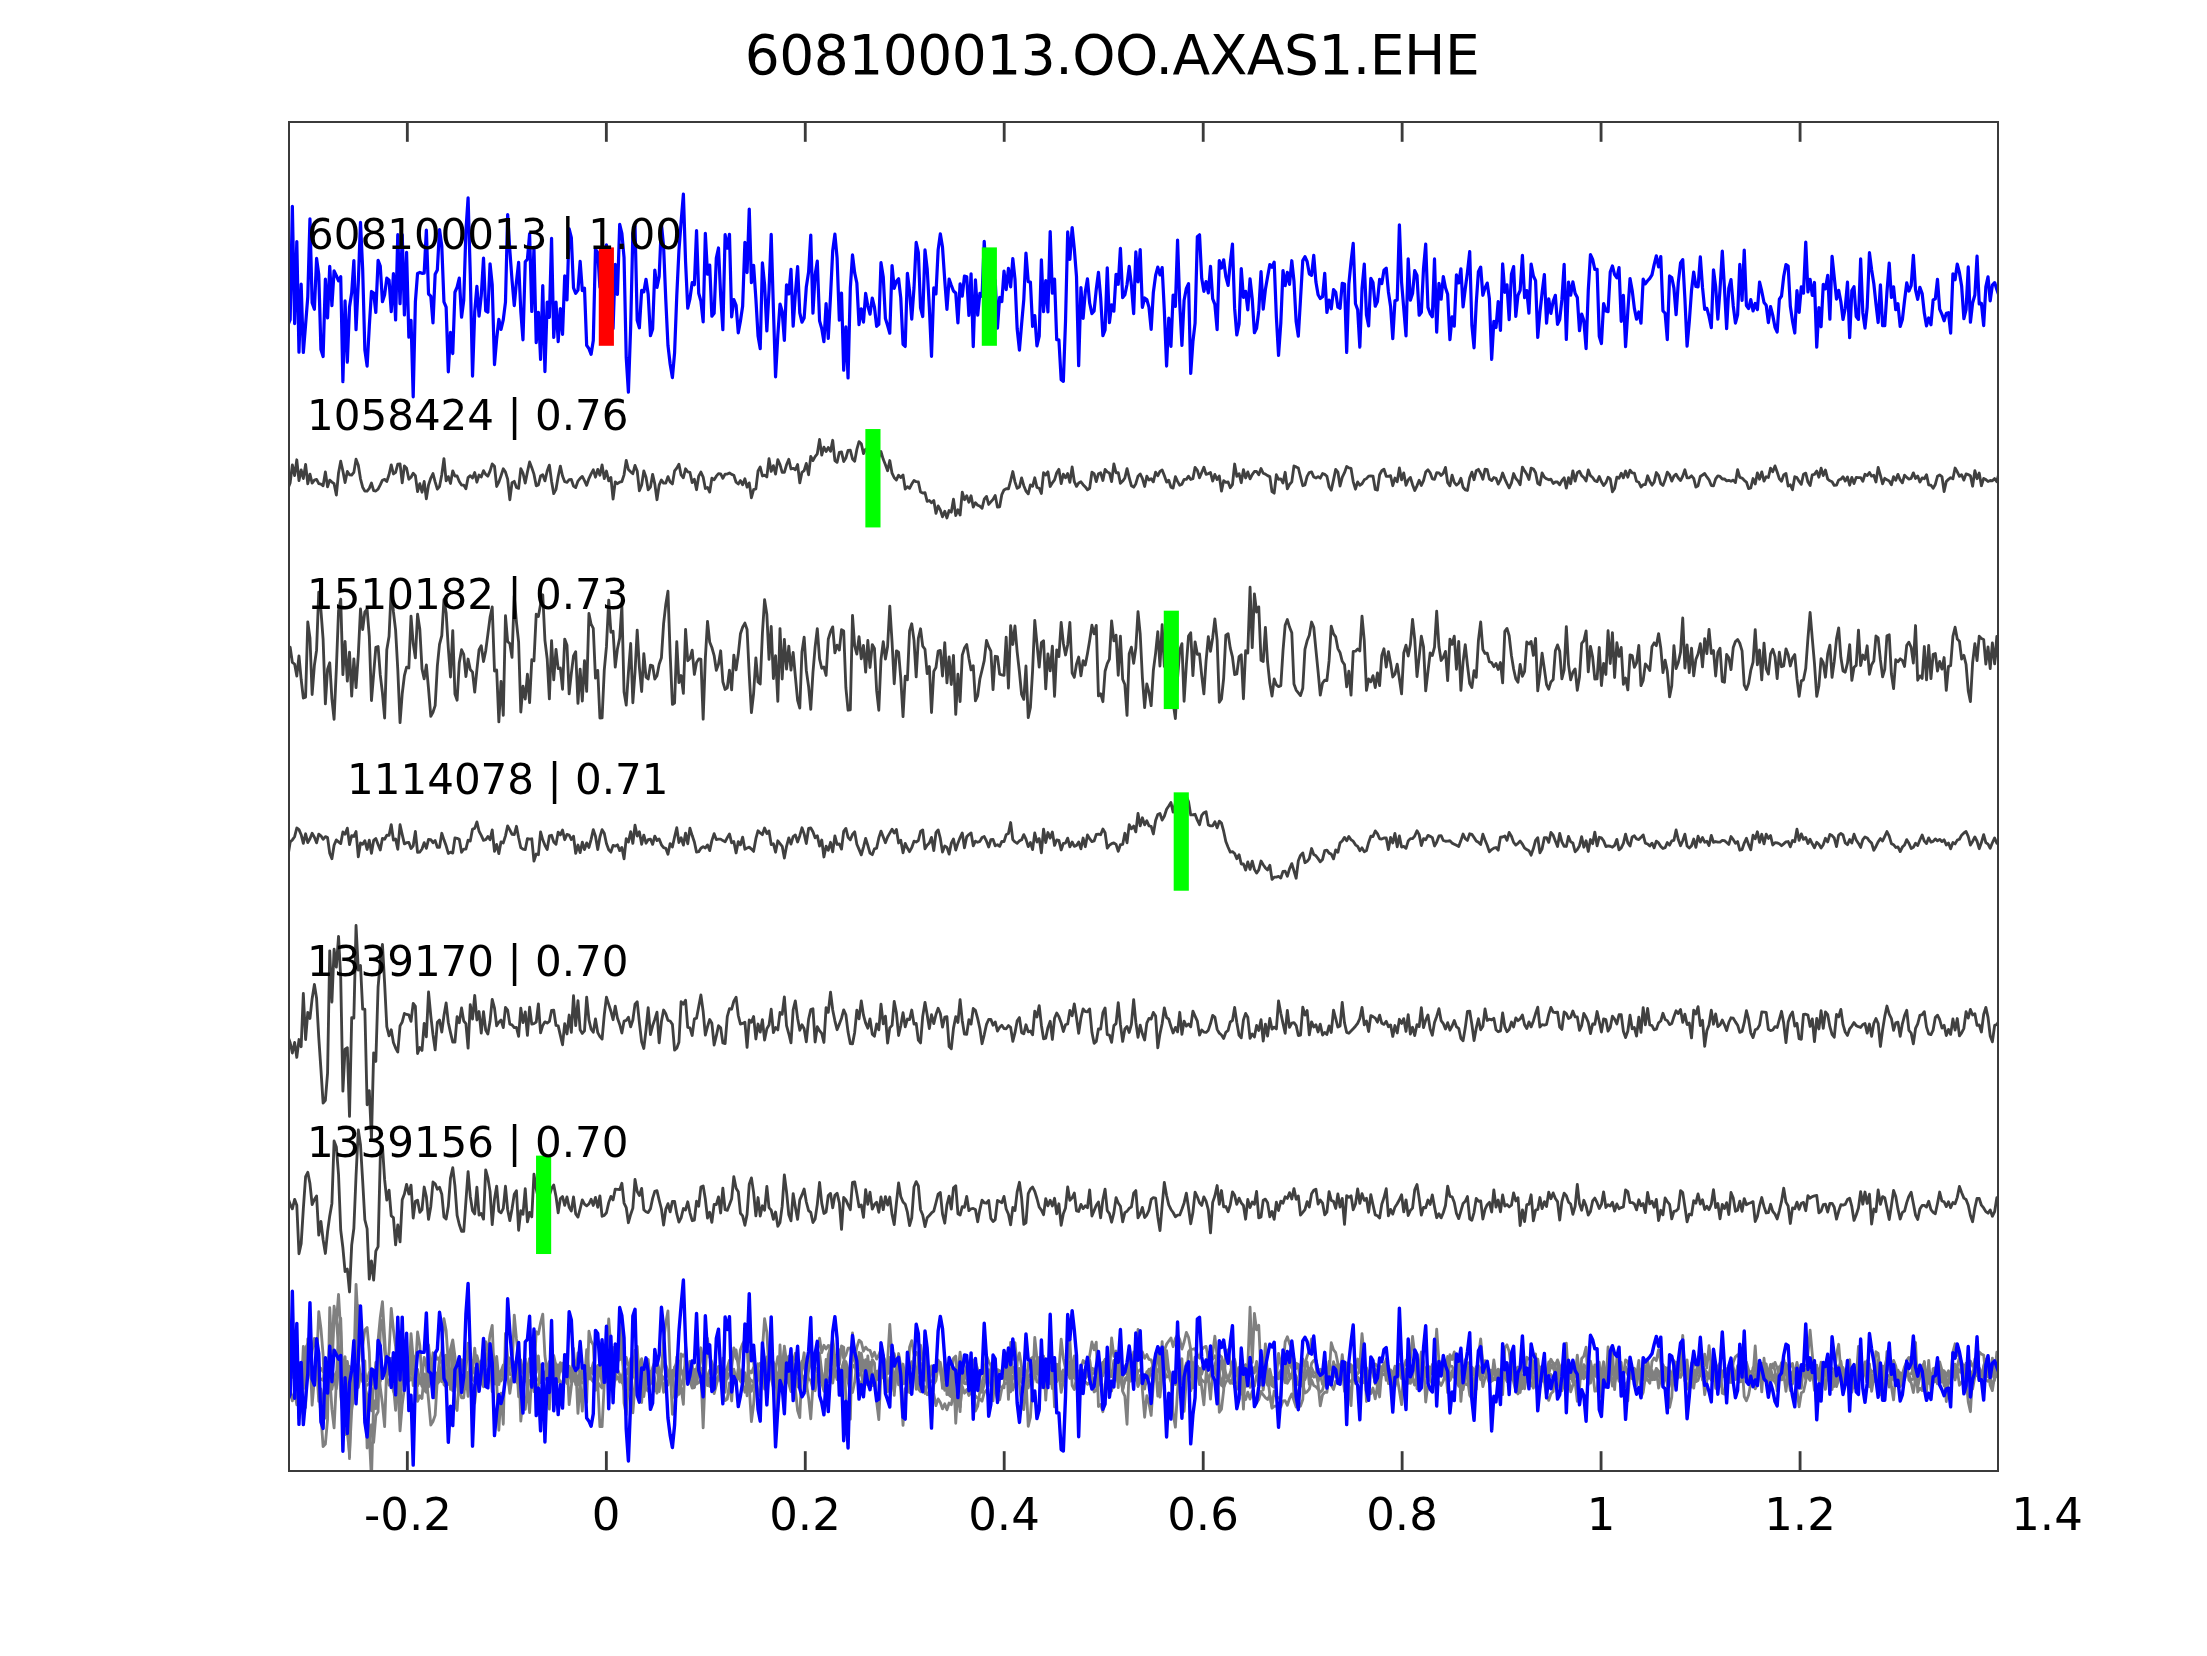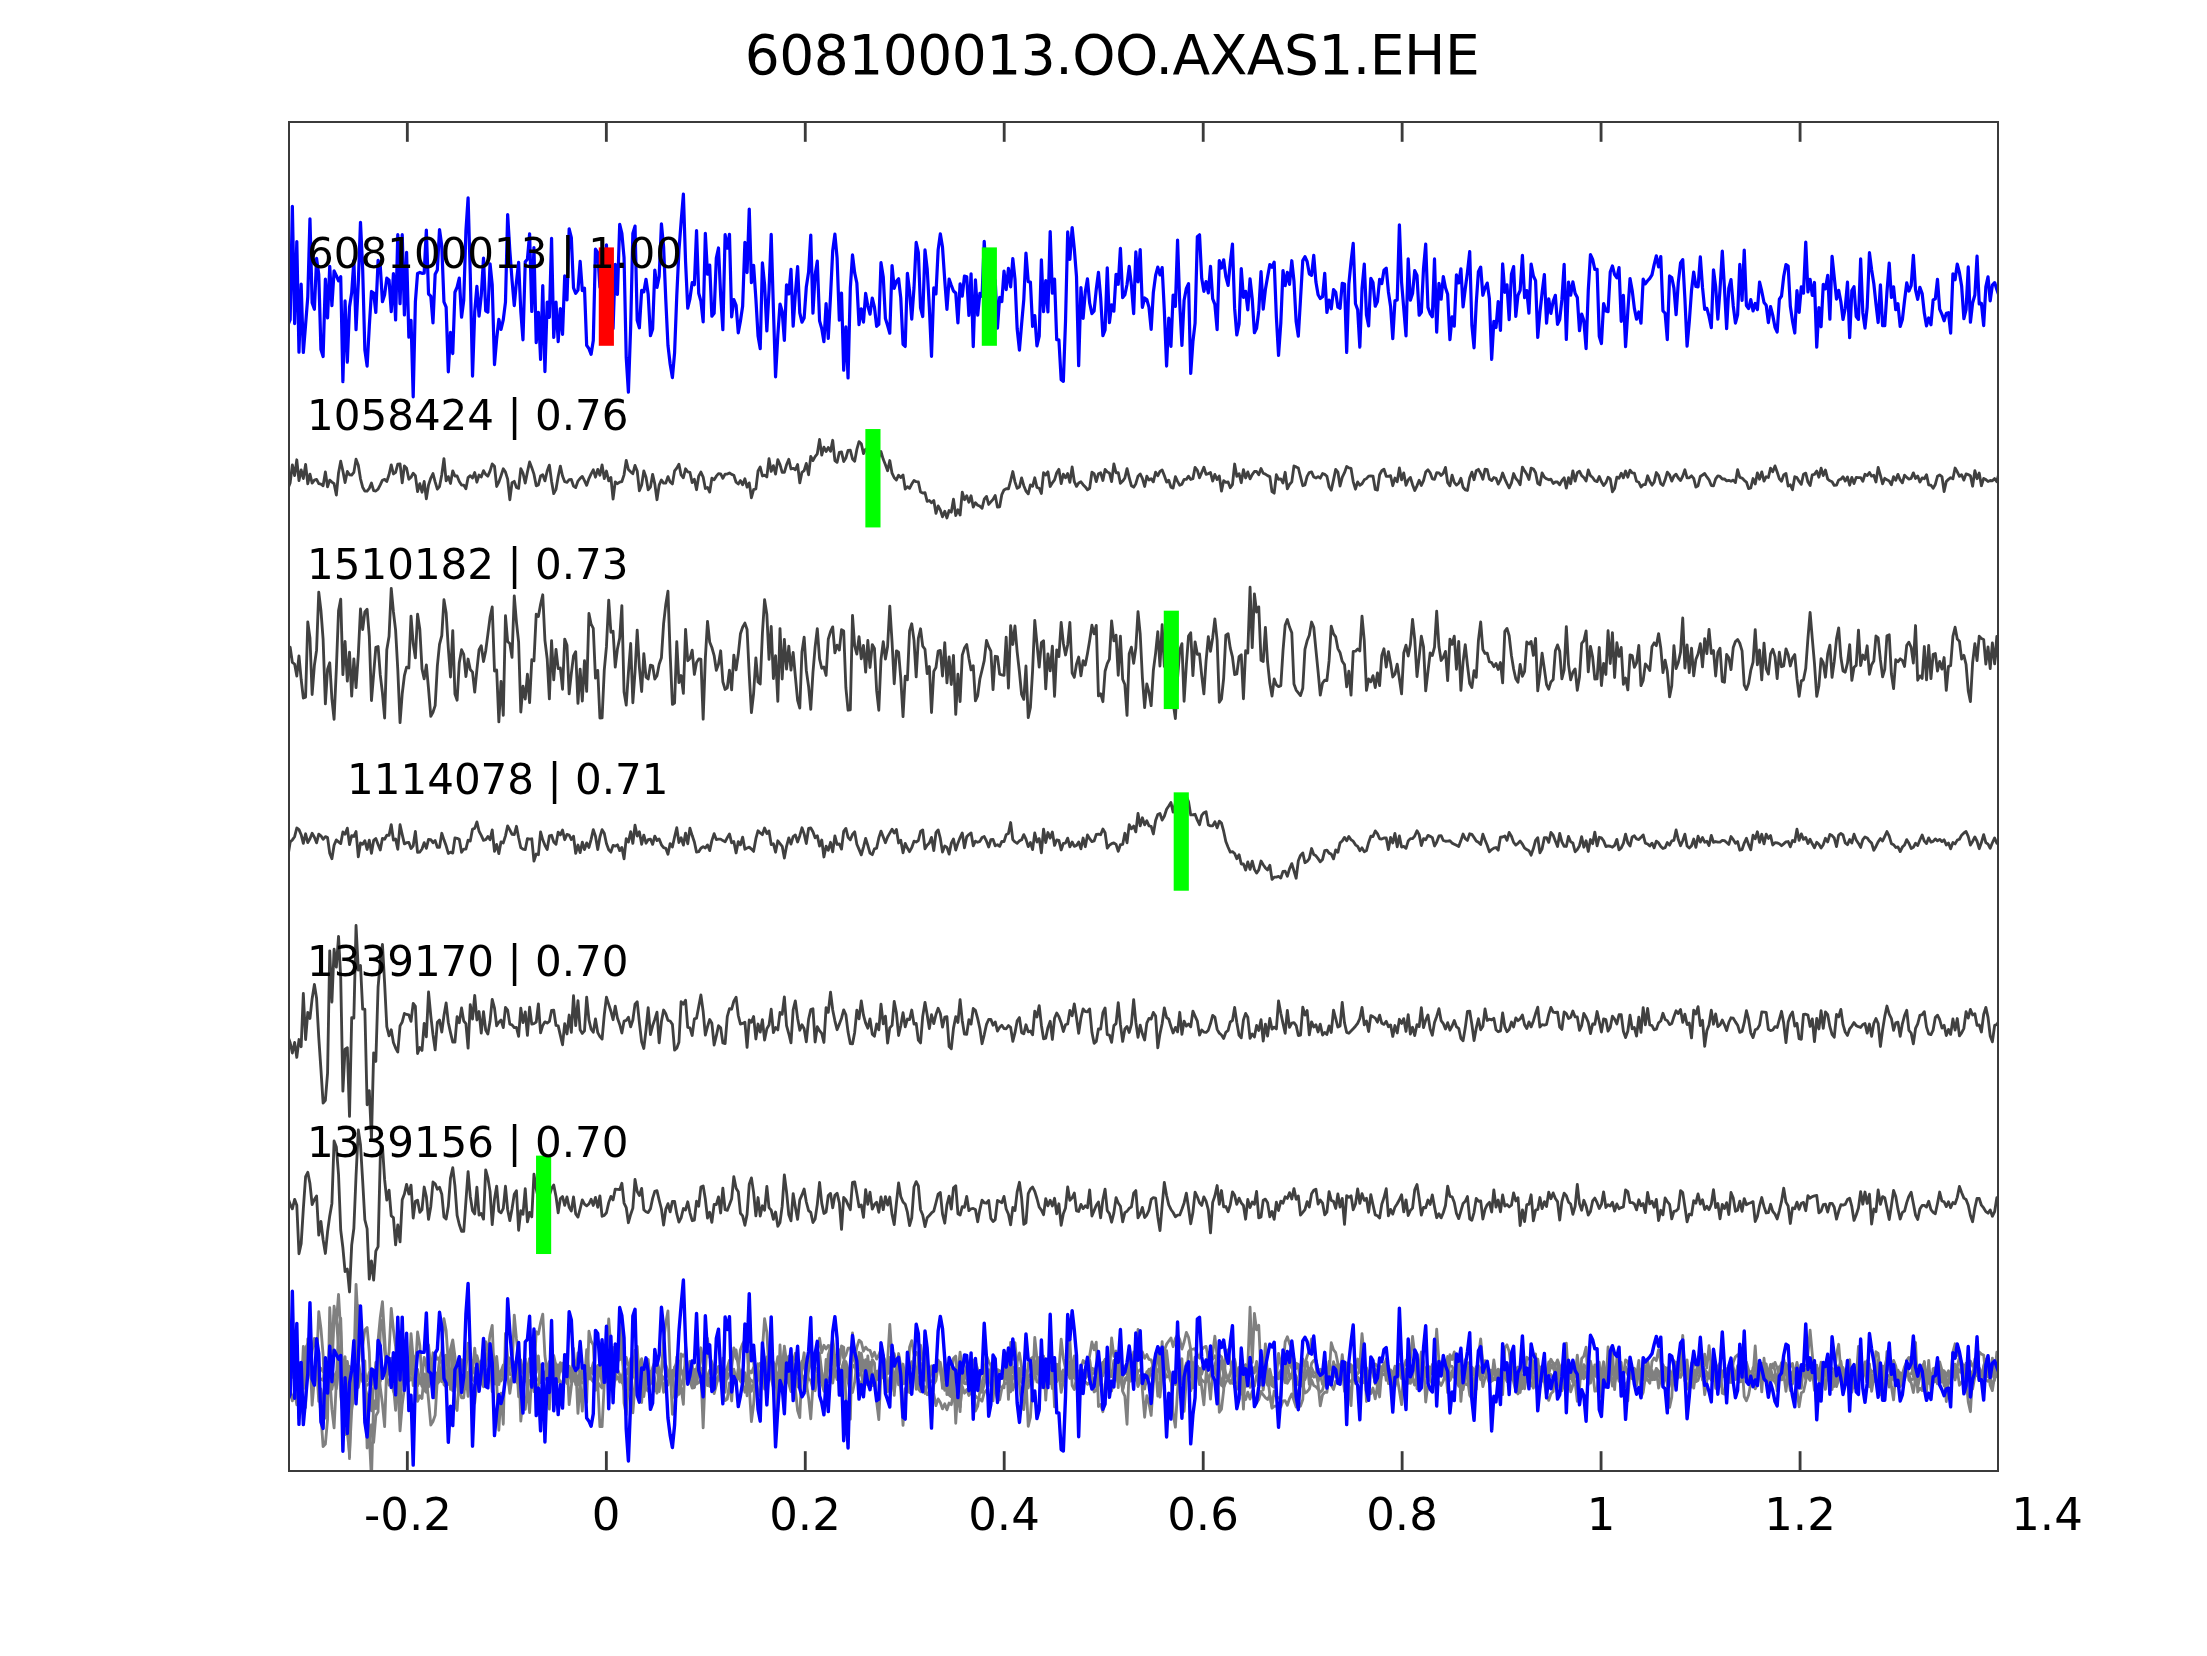--- a/index.html
+++ b/index.html
@@ -122,23 +122,23 @@
         <line x1="1387.5" x2="1387.5" y1="0" y2="22" stroke="#3b3b3b" stroke-width="3"></line>
         <line x1="1597.8" x2="1597.8" y1="1428" y2="1406" stroke="#3b3b3b" stroke-width="3"></line>
         <line x1="1597.8" x2="1597.8" y1="0" y2="22" stroke="#3b3b3b" stroke-width="3"></line>
         <line x1="1808.0" x2="1808.0" y1="1428" y2="1406" stroke="#3b3b3b" stroke-width="3"></line>
         <line x1="1808.0" x2="1808.0" y1="0" y2="22" stroke="#3b3b3b" stroke-width="3"></line>
       </svg>
     <div id="plot-frame"></div>
   </div>
 
   <div id="trace-labels">
-      <div class="trace-label" style="left: 307px; top: 210px; margin-top: 19px;">608100013 | 1.00</div>
+      <div class="trace-label" style="left: 307px; top: 210px;">608100013 | 1.00</div>
       <div class="trace-label" style="left: 307px; top: 391px;">1058424 | 0.76</div>
-      <div class="trace-label" style="left: 307px; top: 540px;">1510182 | 0.73</div>
+      <div class="trace-label" style="left: 307px; top: 570px;">1510182 | 0.73</div>
       <div class="trace-label" style="left: 307px; top: 755px; margin-left: 40px;">1114078 | 0.71</div>
       <div class="trace-label" style="left: 307px; top: 937px;">1339170 | 0.70</div>
       <div class="trace-label" style="left: 307px; top: 1118px;">1339156 | 0.70</div>
     </div>
 
   <div id="xaxis-ticklabels">
       <div class="xtick-label" style="left: 120px; top: 0px;">-0.2</div>
       <div class="xtick-label" style="left: 318px; top: 0px;">0</div>
       <div class="xtick-label" style="left: 517px; top: 0px;">0.2</div>
       <div class="xtick-label" style="left: 716px; top: 0px;">0.4</div>

